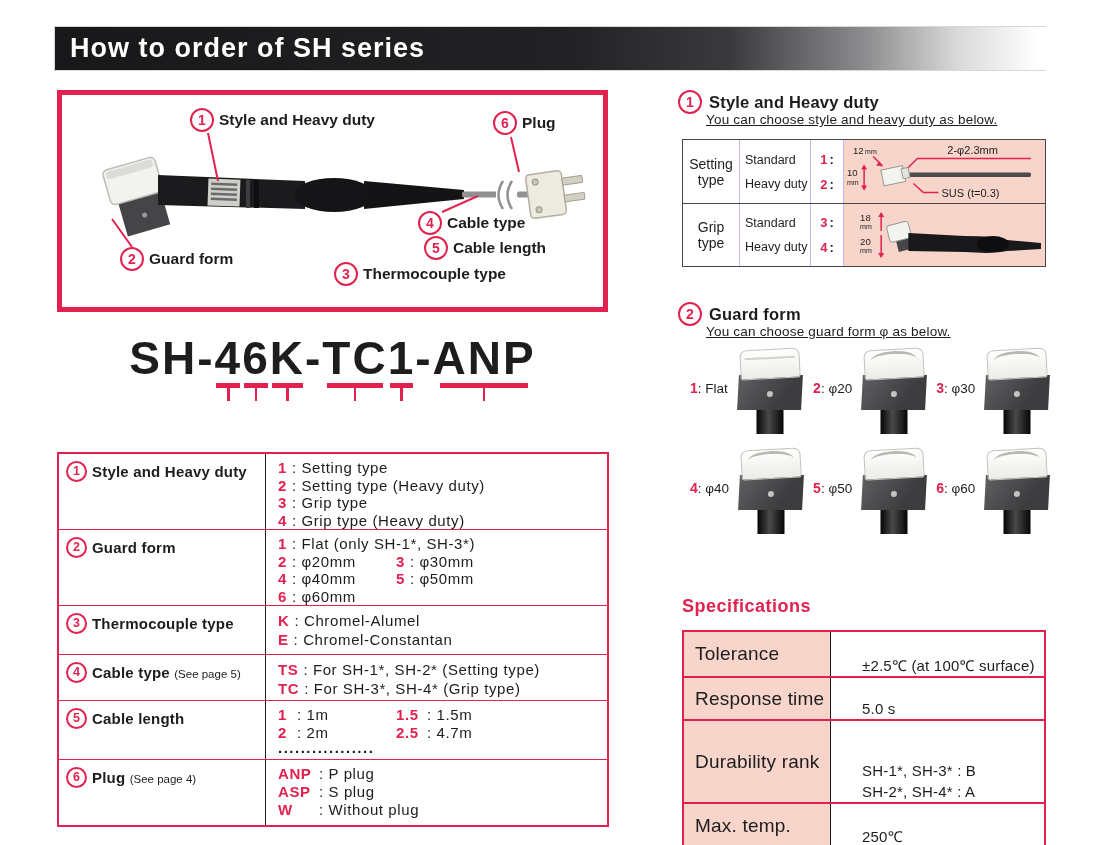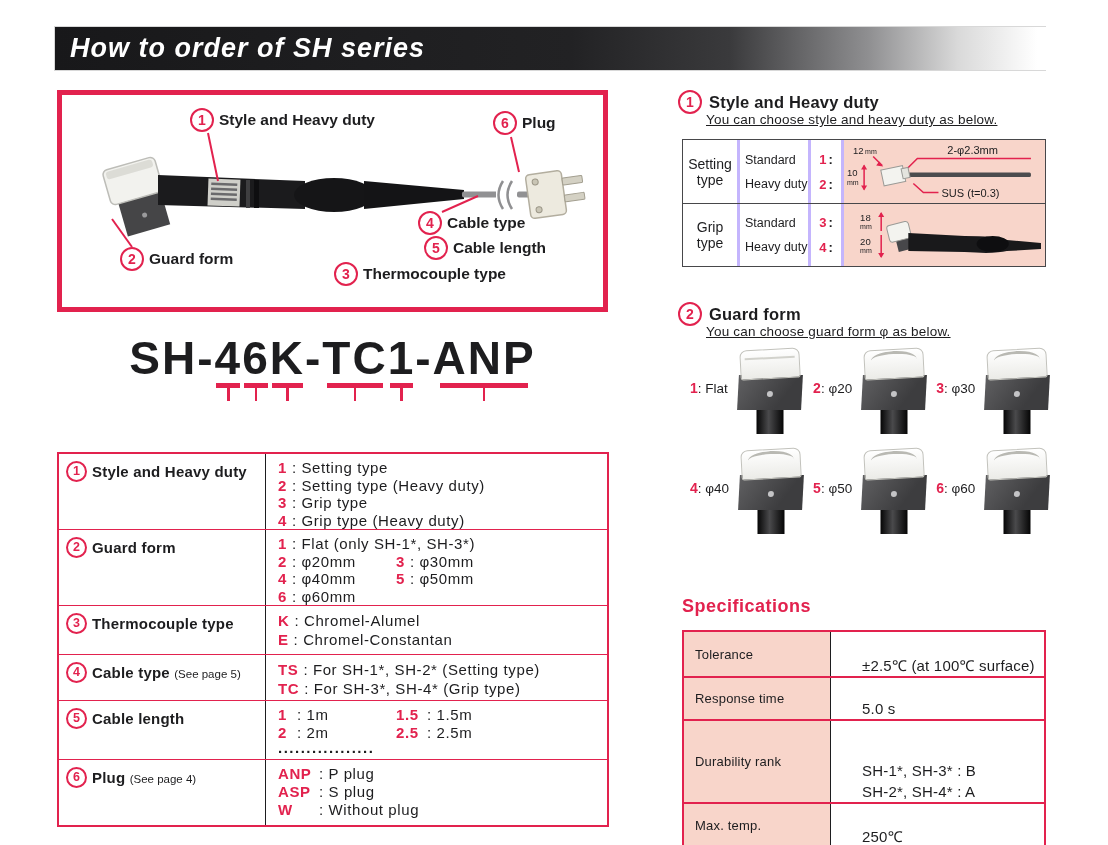--- a/index.html
+++ b/index.html
@@ -10,21 +10,21 @@
   *{box-sizing:border-box;margin:0;padding:0;}
   html,body{background:#fff;}
   body{font-family:"Liberation Sans",sans-serif;color:var(--ink);}
   .page{position:relative;width:1108px;height:845px;background:#fff;overflow:hidden;}
 
   
   .banner{position:absolute;left:55px;top:27px;width:992px;height:43px;
     background:linear-gradient(90deg,#18181a 0%,#222224 52%,#3a3a3c 68%,#8f8f91 82%,#d9d9d9 91%,#ffffff 99%);
     box-shadow:-1px -1px 0 #d8d8d8,-1px 1px 0 #d8d8d8;
     display:flex;align-items:center;}
-  .banner h1{color:#fff;font-size:27px;font-style:italic;font-weight:bold;letter-spacing:1px;padding-left:15px;}
+  .banner h1{color:#fff;font-size:27px;font-weight:bold;letter-spacing:1px;padding-left:15px;}
 
   
   .dbox{position:absolute;left:57px;top:90px;width:551px;height:222px;background:#fff;border:5px solid var(--accent);}
   .dbox svg.probe{position:absolute;left:0;top:0;width:541px;height:212px;}
   .dlabel{position:absolute;display:flex;align-items:center;gap:5px;font-weight:bold;font-size:15.5px;white-space:nowrap;}
 
   .cnum{width:24px;height:24px;min-width:24px;border:2.5px solid var(--accent);border-radius:50%;background:#fff;
     color:var(--accent);font-weight:bold;font-size:14px;display:inline-flex;align-items:center;justify-content:center;
     box-shadow:inset 0 0 0 1.5px #fff;line-height:1;}
   .cnum.sm{width:21px;height:21px;min-width:21px;font-size:12.5px;border-width:2px;}
@@ -68,21 +68,21 @@
   .sechead{position:absolute;display:flex;align-items:center;gap:7px;}
   .sechead .ttl{font-weight:bold;font-size:16.5px;letter-spacing:.2px;}
   .subt{position:absolute;font-size:13.5px;letter-spacing:.2px;text-decoration:underline;}
   .sh1{left:678px;top:90px;} .sub1{left:706px;top:112px;}
   .sh2{left:678px;top:302px;} .sub2{left:706px;top:324px;}
 
   
   .stable{position:absolute;left:682px;top:139px;width:364px;border:1px solid #47474a;}
   .strow{display:flex;height:63px;}
   .strow+.strow{border-top:1px solid #47474a;}
-  .stc{border-right:3px solid #c4b5fd;display:flex;flex-direction:column;justify-content:center;}
+  .stc{border-right:1px solid #c4b5fd;display:flex;flex-direction:column;justify-content:center;}
   .stc.type{width:57px;font-size:14px;text-align:center;line-height:16px;}
   .stc.duty{width:71px;font-size:12.5px;padding-left:5px;gap:10px;}
   .stc.codes{width:33px;font-size:13px;font-weight:bold;gap:10px;align-items:center;}
   .stc.codes .sc{color:var(--accent);}
   .stc.codes .scolon{color:var(--ink);font-weight:bold;margin-left:2px;}
   .stc.img{flex:1;border-right:none;background:var(--pink);align-items:center;}
   .stc.img svg{width:100%;height:100%;}
 
   
   .ggrid{position:absolute;left:690px;top:344px;width:360px;display:grid;grid-template-columns:1fr 1fr 1fr;row-gap:10px;}
@@ -103,21 +103,21 @@
   .gitem.flat .g-cap::before{content:'';position:absolute;left:4px;right:4px;top:7px;height:0;
     border-top:2px solid #d2d2cc;}
 
   
   .spechead{position:absolute;left:682px;top:596px;font-size:18px;font-weight:bold;color:var(--accent);letter-spacing:.5px;}
   .sptable{position:absolute;left:682px;top:630px;width:364px;border:2.5px solid var(--accent);background:#fff;}
   .spr{display:flex;border-top:2px solid var(--accent);}
   .spr:first-child{border-top:none;}
   .spr1{height:44px;} .spr2{height:43px;} .spr3{height:83px;} .spr4{height:45px;}
   .spl{width:147px;background:var(--pink);border-right:1.5px solid var(--ink);display:flex;align-items:center;
-    padding-left:11px;font-size:13px;letter-spacing:.2px;}
+    padding-left:11px;font-size:19px;letter-spacing:.2px;}
   .spv{flex:1;display:flex;flex-direction:column;justify-content:flex-end;padding-left:31px;font-size:15px;line-height:21px;letter-spacing:.2px;}
 </style>
 </head>
 <body>
 
 <div class="page">
 
   <div class="banner">
     <h1>How to order of SH series</h1>
   </div>
@@ -378,21 +378,21 @@
               <span class="vt">: 1.5m</span>
             </span>
           </div>
         <div class="vl">
             <span class="pair p1">
               <span class="code">2</span>
               <span class="vt">: 2m</span>
             </span>
             <span class="pair">
               <span class="code">2.5</span>
-              <span class="vt">: 2.5m</span>
+              <span class="vt">: 4.7m</span>
             </span>
           </div>
         <div class="vl dotsline">.................</div>
       </div>
     </div>
 
     <div class="otr r6">
       <div class="otl">
         <span class="cnum sm">6</span>
         <div class="otlbl"><span>Plug</span> <span class="note">(See page 4)</span></div>

